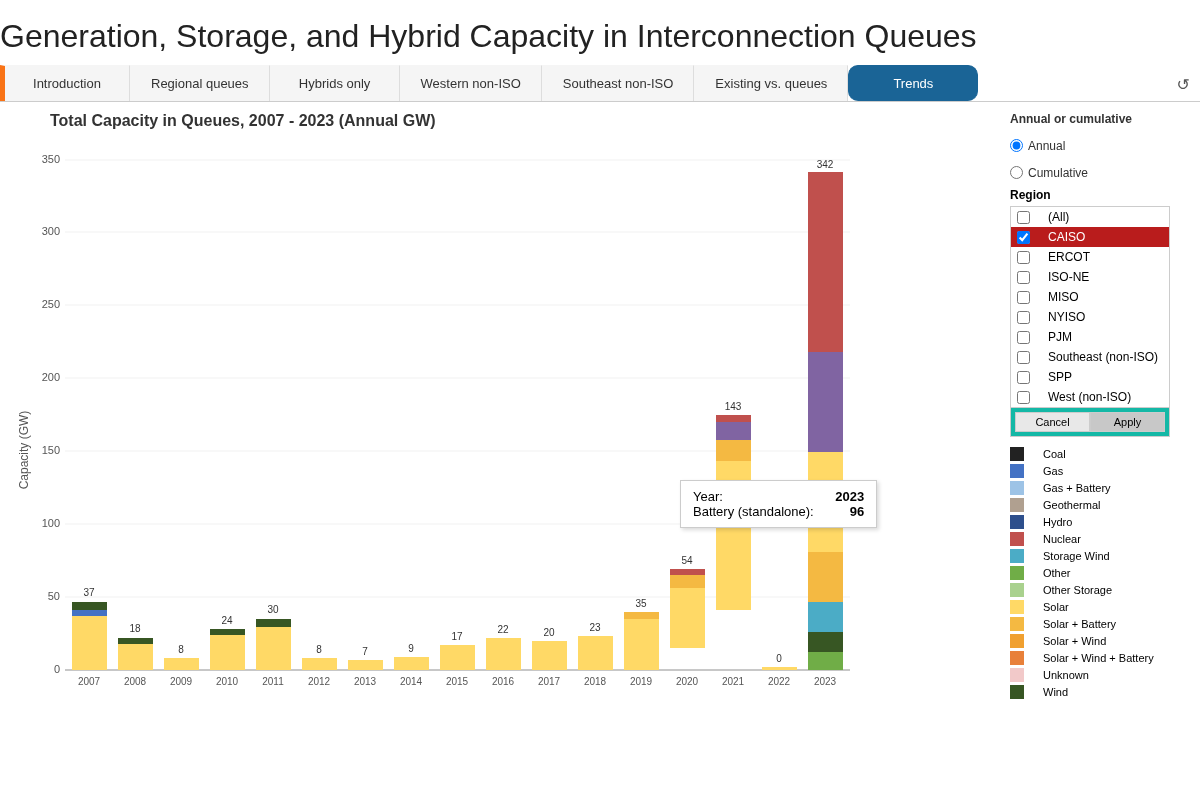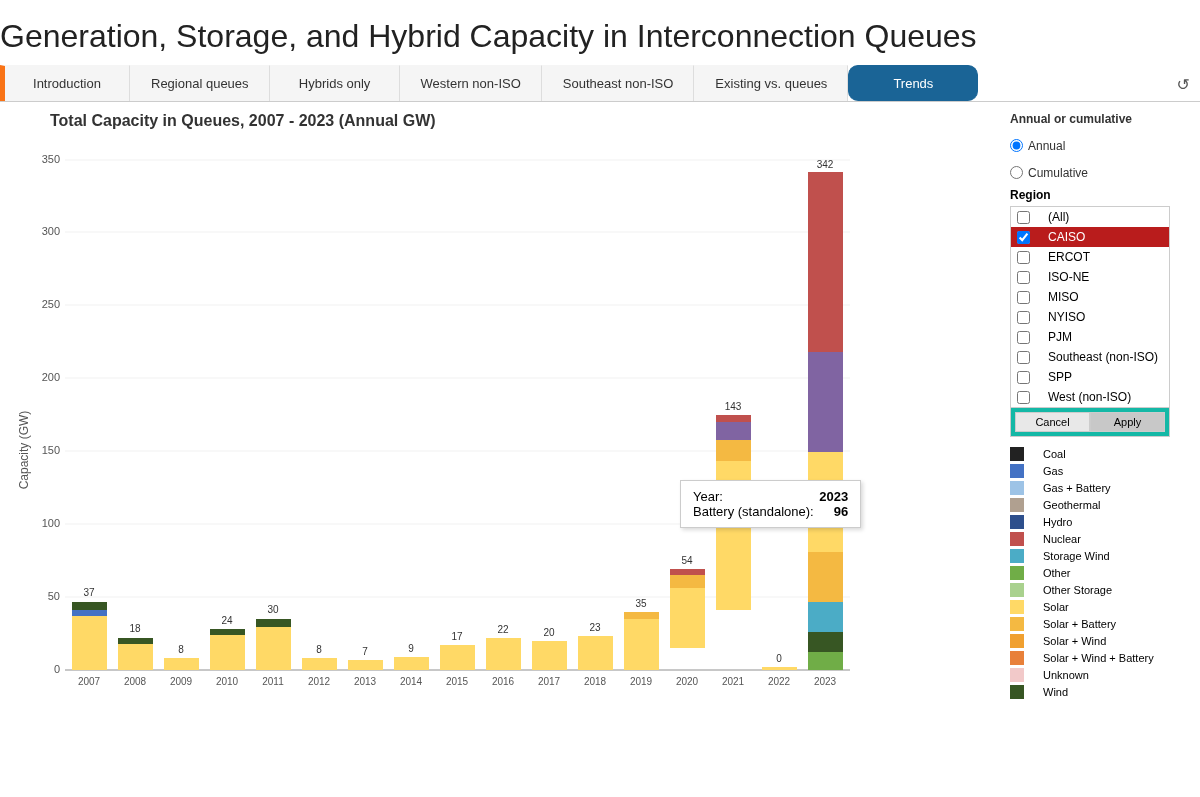--- a/index.html
+++ b/index.html
@@ -165,21 +165,21 @@
       border: 1px solid #ccc;
       padding: 8px 12px;
       font-size: 13px;
       box-shadow: 2px 2px 4px rgba(0,0,0,0.15);
       z-index: 10;
       min-width: 180px;
     }
     .tooltip-row {
       display: flex;
       justify-content: space-between;
-      gap: 20px;
+      gap: 36px;
     }
     .tooltip-row .val { font-weight: bold; }
 
     
     .legend-area {
       margin-top: 10px;
       font-size: 11px;
     }
     .legend-item {
       display: flex;

